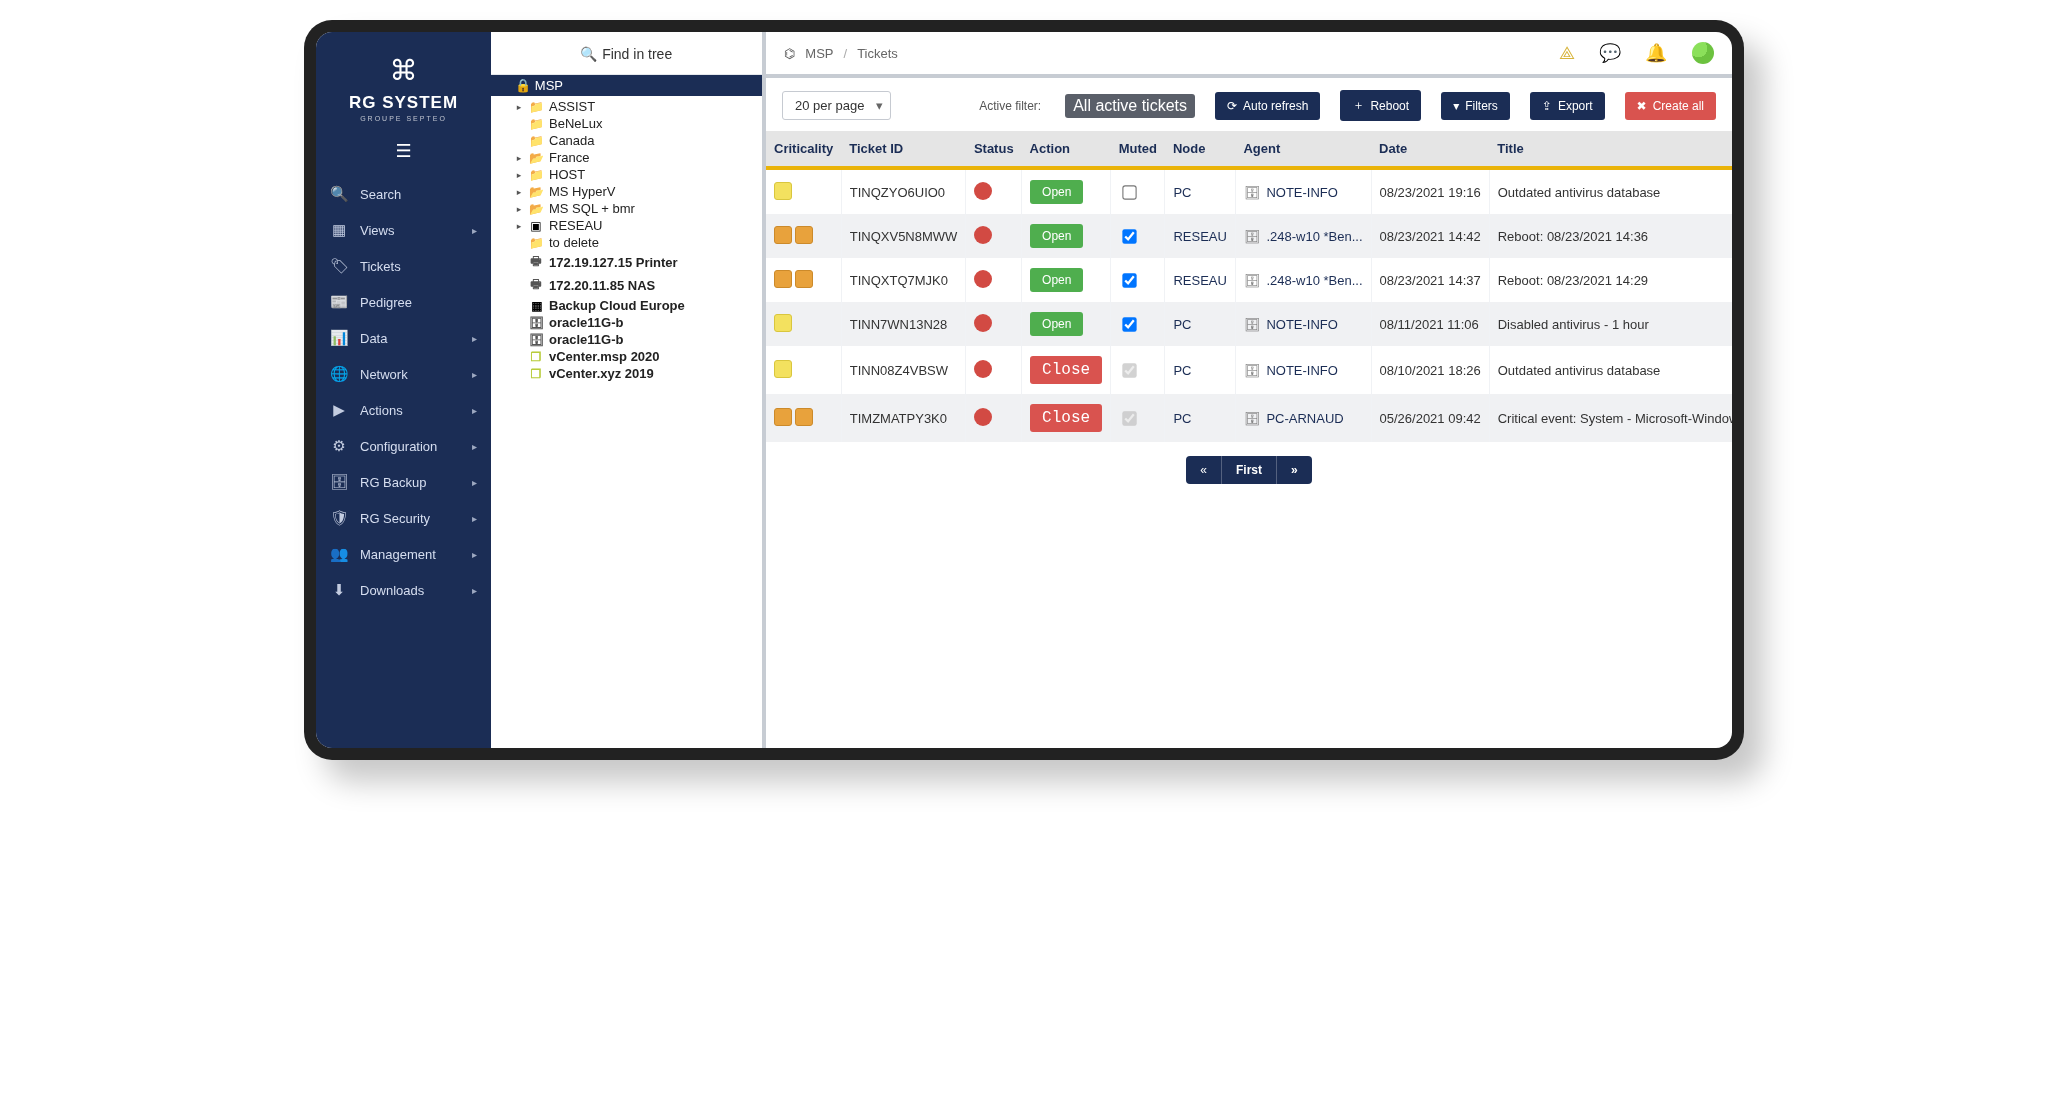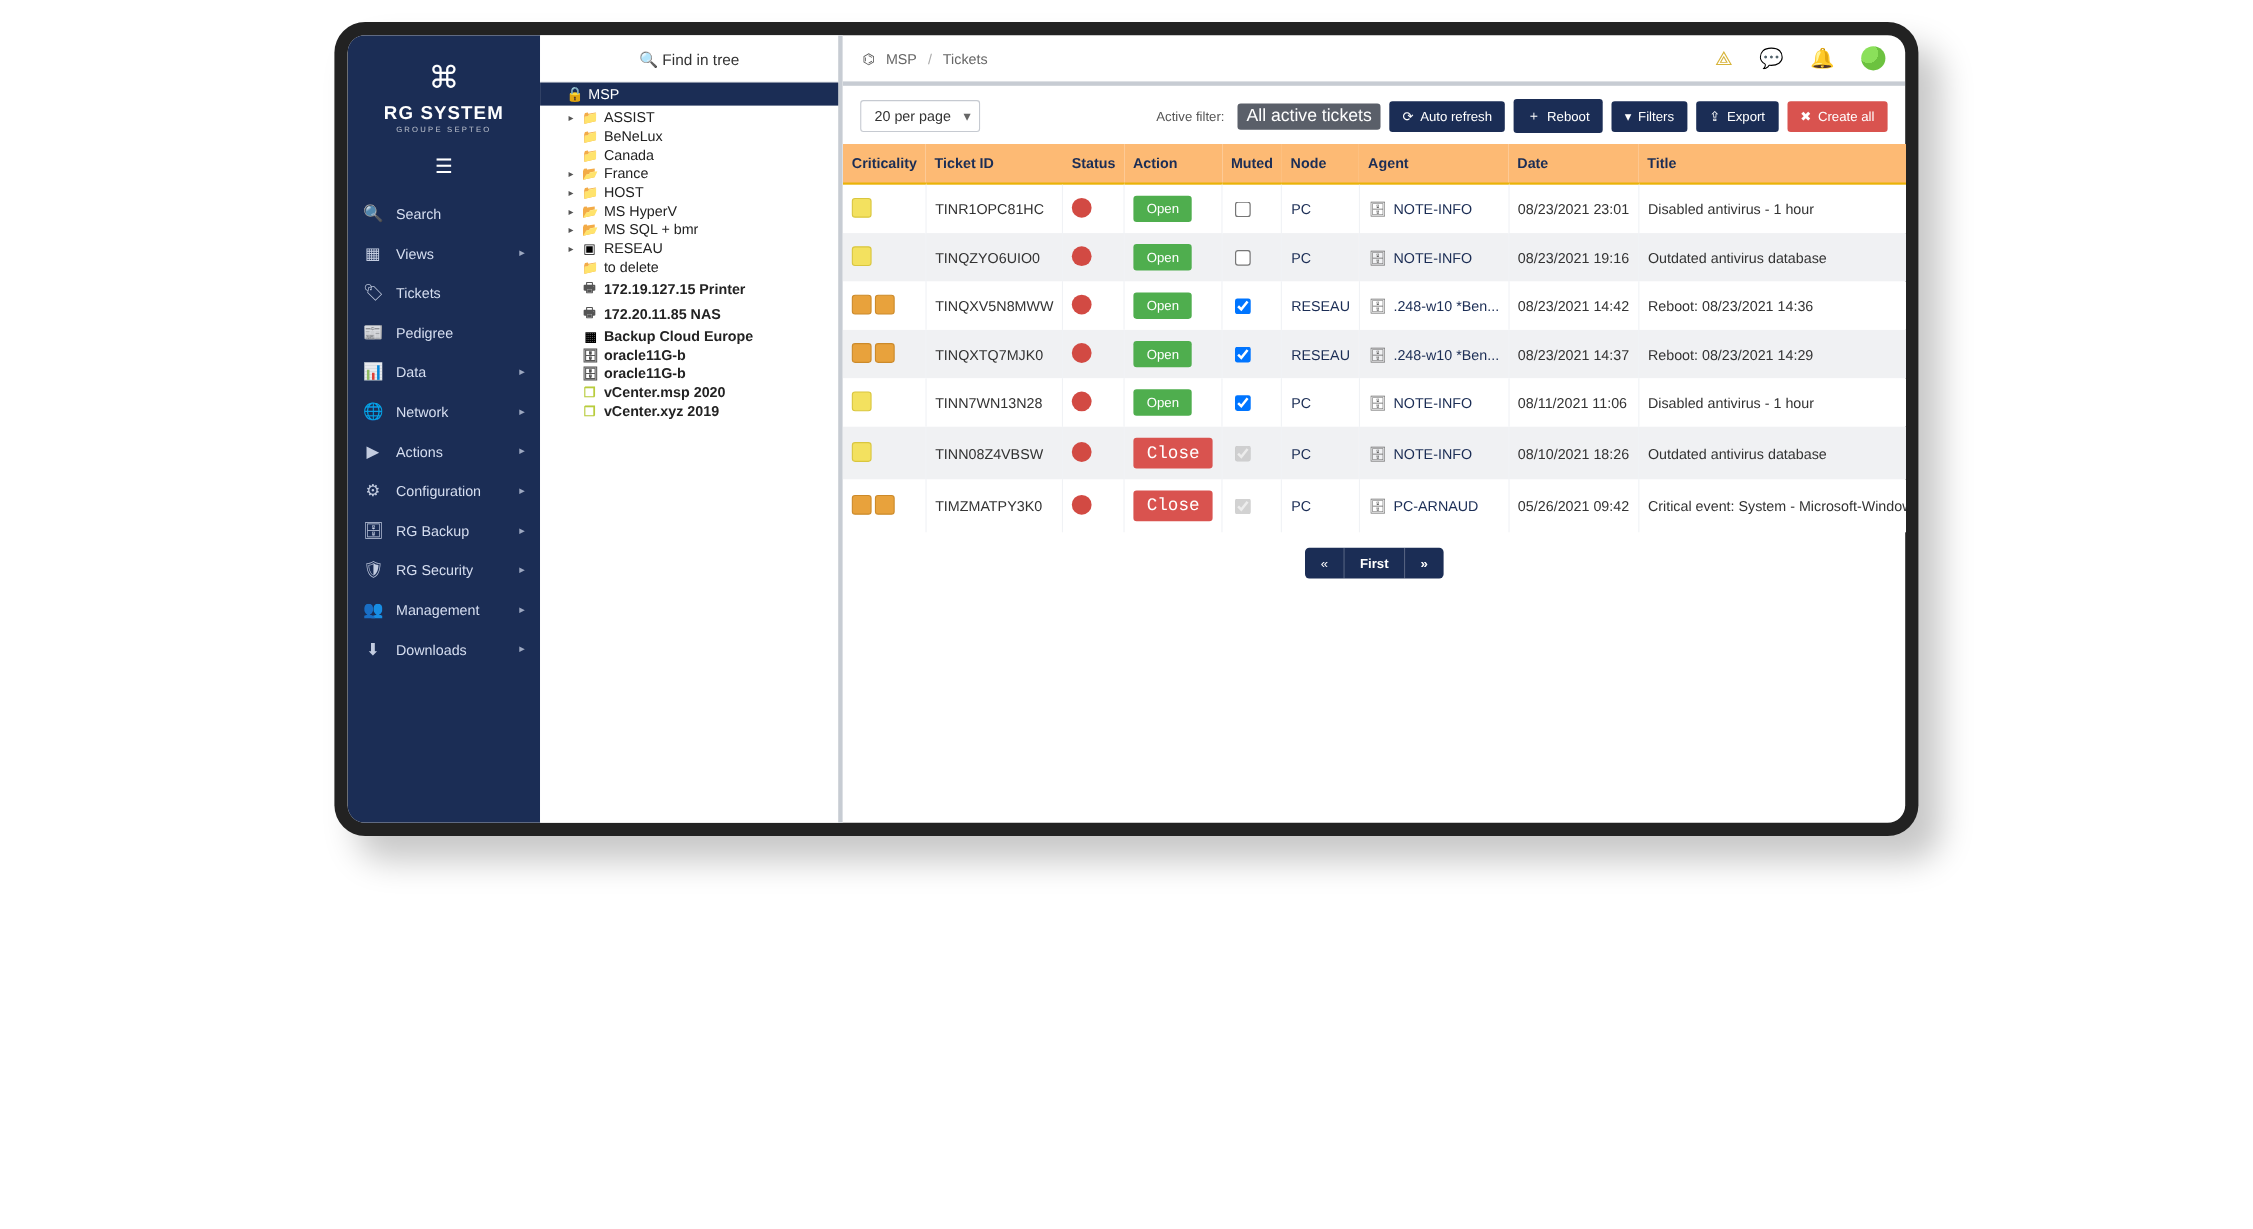--- a/index.html
+++ b/index.html
@@ -65,42 +65,42 @@
   .crumb-org { color:#666;}
   .crumb-sep { color:#aaa;}
   .crumb-cur { color:#666;}
   .top-spacer { flex:1;}
   .top-ico { font-size:18px; color:#9aa1aa; margin-left:14px; cursor:pointer;}
   .top-ico.accent { color:#d7b43a;}
   .avatar { width:22px; height:22px; border-radius:50%; background:
       radial-gradient(circle at 30% 30%, #8be05a 0 40%, #6cc23f 40% 100%); margin-left:14px;}
 
   
-  .ctrl-row { display:flex; align-items:center; gap:8px; padding:12px 16px 10px 16px;}
+  .ctrl-row { display:flex; align-items:center; gap:20px; padding:12px 16px 10px 16px;}
   .perpage {
     border:1px solid #c6cad1; background:#fff; padding:6px 26px 6px 12px;
     font-size:13px; border-radius:3px; cursor:pointer; position:relative;
   }
   .perpage:after { content:"▾"; position:absolute; right:8px; top:6px; color:#666;}
   .ctrl-spacer { flex:1;}
   .active-filter { color:#555; font-size:12px;}
   .filter-pill { background:#5a5f69; color:#fff; padding:3px 8px; border-radius:3px; font-size:16px; margin-left:4px;}
   .btn {
     background:#1b2d55; color:#fff; border:none; padding:7px 12px; font-size:12px;
     border-radius:3px; cursor:pointer; display:inline-flex; align-items:center; gap:6px;
   }
   .btn.red { background:#d9534f;}
   .btn .bico { font-size:12px;}
 
   
   .grid-wrap { flex:1; overflow:auto;}
   table.tickets { width:100%; border-collapse:collapse;}
   table.tickets th {
     text-align:left; font-weight:700; color:#1b2d55; font-size:13px;
-    padding:10px 8px; border-bottom:2px solid #eab308; background:#fdba74;
+    padding:10px 8px; border-bottom:4px solid #eab308; background:#e5e5e5;
     white-space:nowrap;
   }
   table.tickets td {
     padding:10px 8px; border-right:1px solid #f0f2f5; font-size:13px;
     white-space:nowrap; color:#333;
   }
   table.tickets tbody tr:nth-child(even) td { background:#f0f1f3;}
   table.tickets tbody tr:nth-child(odd)  td { background:#fff;}
   .crit-sq { display:inline-block; width:18px; height:18px; border-radius:3px; margin-right:3px;}
   .crit-yellow { background:#f3e15f; border:1px solid #d9c63e;}
@@ -345,31 +345,20 @@
               <th>Muted</th>
               <th>Node</th>
               <th>Agent</th>
               <th>Date</th>
               <th>Title</th>
             </tr>
           </thead>
           <tbody id="ticket-rows">
               <tr>
                 <td><span class="crit-sq crit-yellow"></span></td>
-                <td>TINR1OPC81HC</td>
-                <td><span class="status-dot"></span></td>
-                <td><button class="act-open">Open</button></td>
-                <td><input type="checkbox" class="muted-cb" style=""></td>
-                <td><a class="node-link">PC</a></td>
-                <td><span class="agent-ico">🗄</span><a class="agent-link">NOTE-INFO</a></td>
-                <td>08/23/2021 23:01</td>
-                <td>Disabled antivirus - 1 hour</td>
-              </tr>
-              <tr>
-                <td><span class="crit-sq crit-yellow"></span></td>
                 <td>TINQZYO6UIO0</td>
                 <td><span class="status-dot"></span></td>
                 <td><button class="act-open">Open</button></td>
                 <td><input type="checkbox" class="muted-cb" style=""></td>
                 <td><a class="node-link">PC</a></td>
                 <td><span class="agent-ico">🗄</span><a class="agent-link">NOTE-INFO</a></td>
                 <td>08/23/2021 19:16</td>
                 <td>Outdated antivirus database</td>
               </tr>
               <tr>

